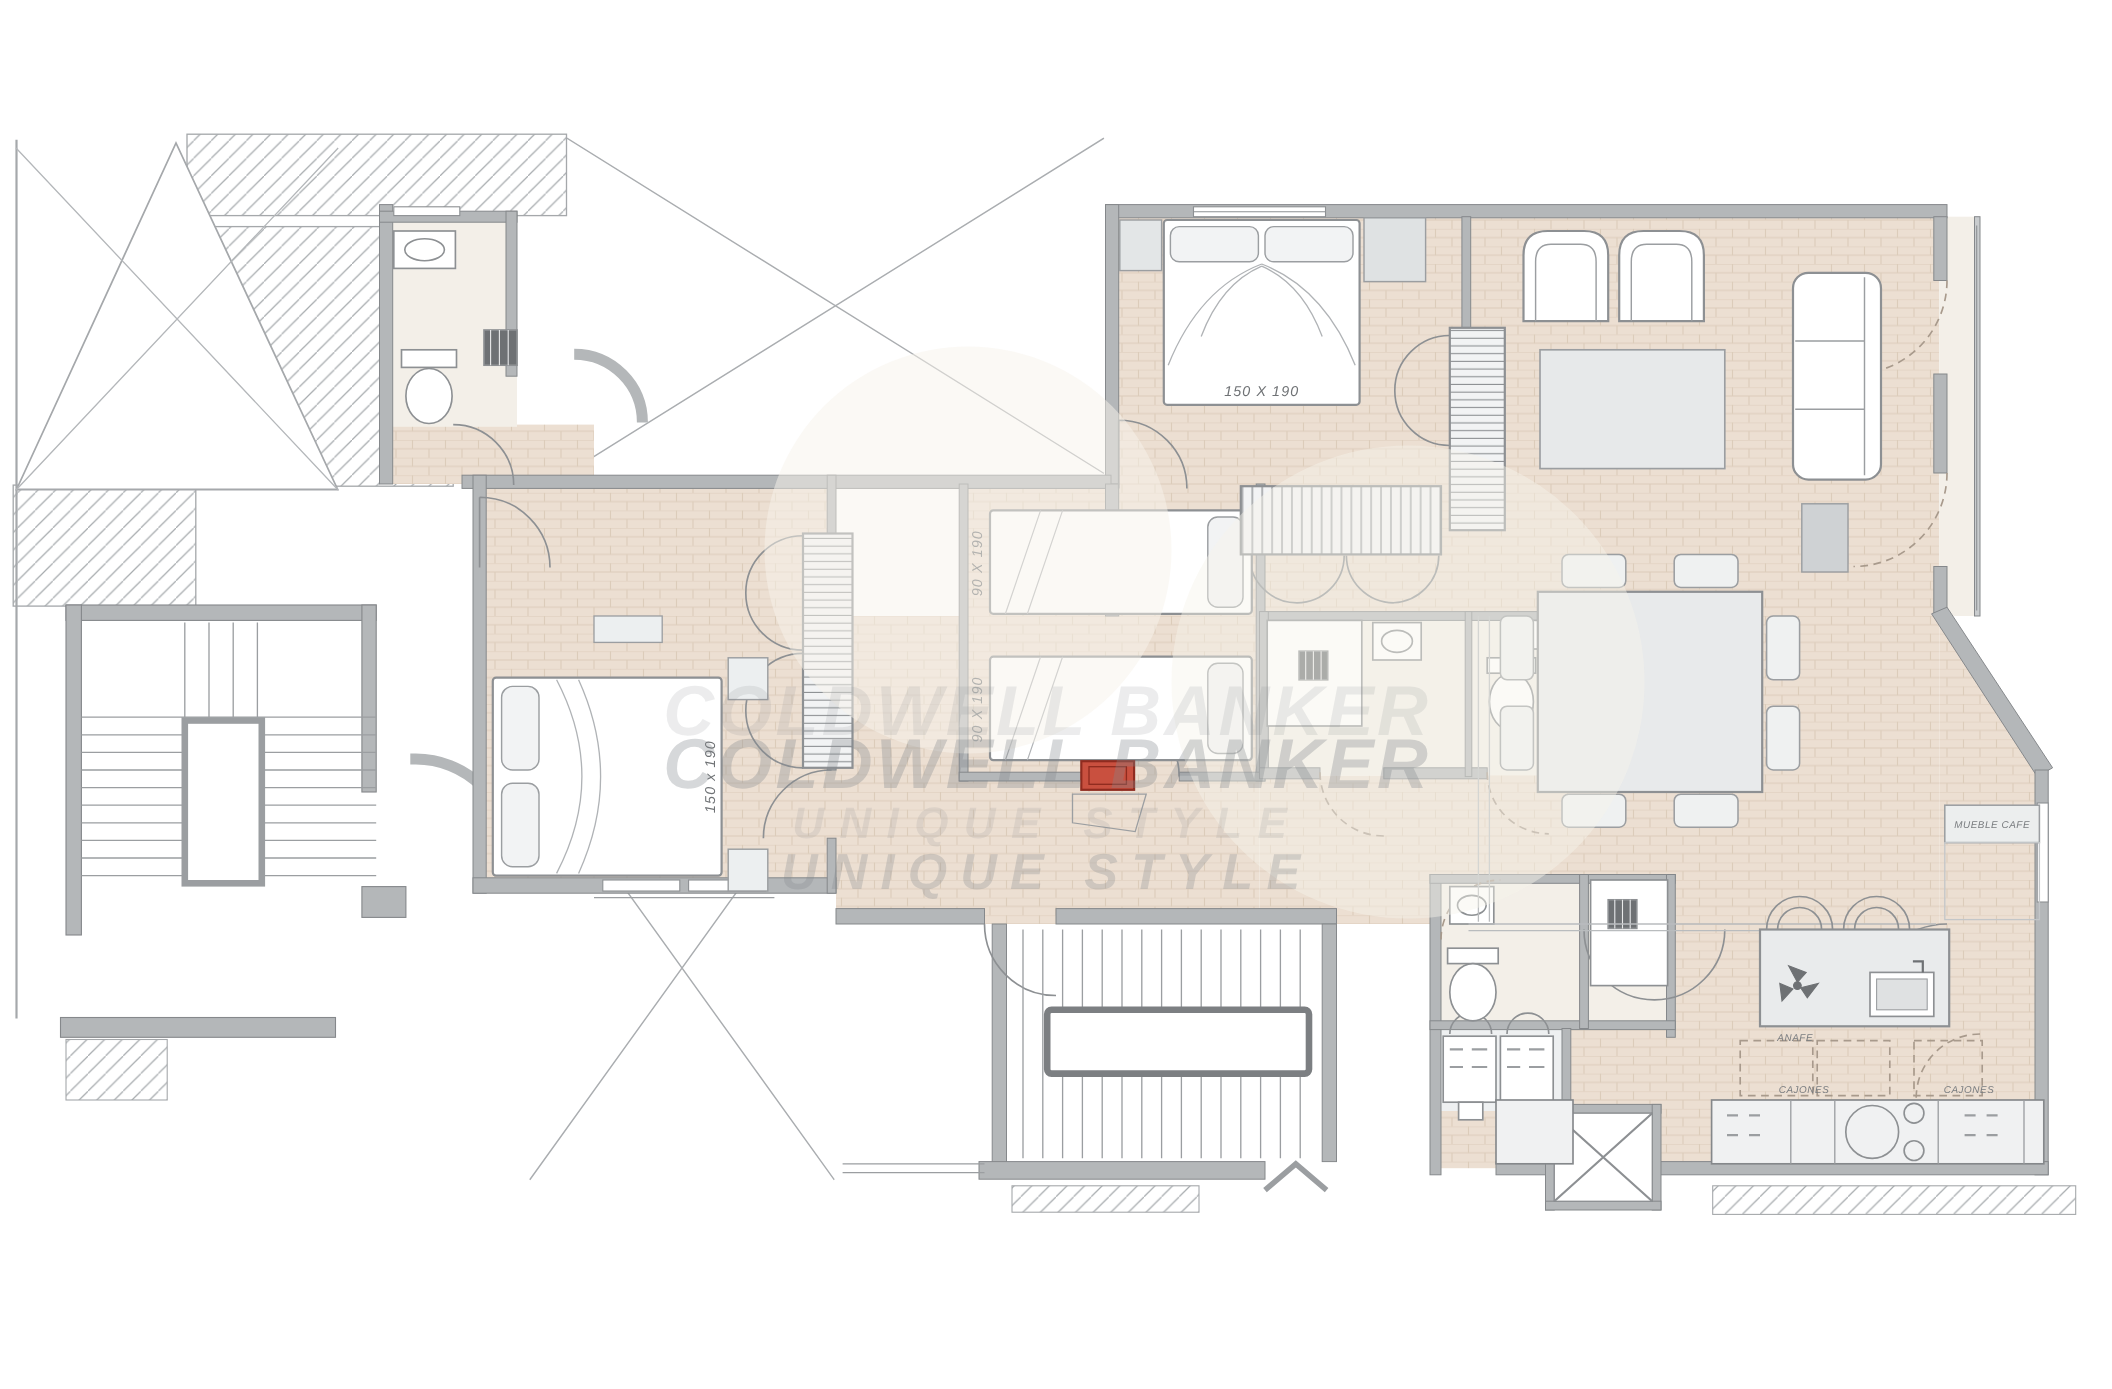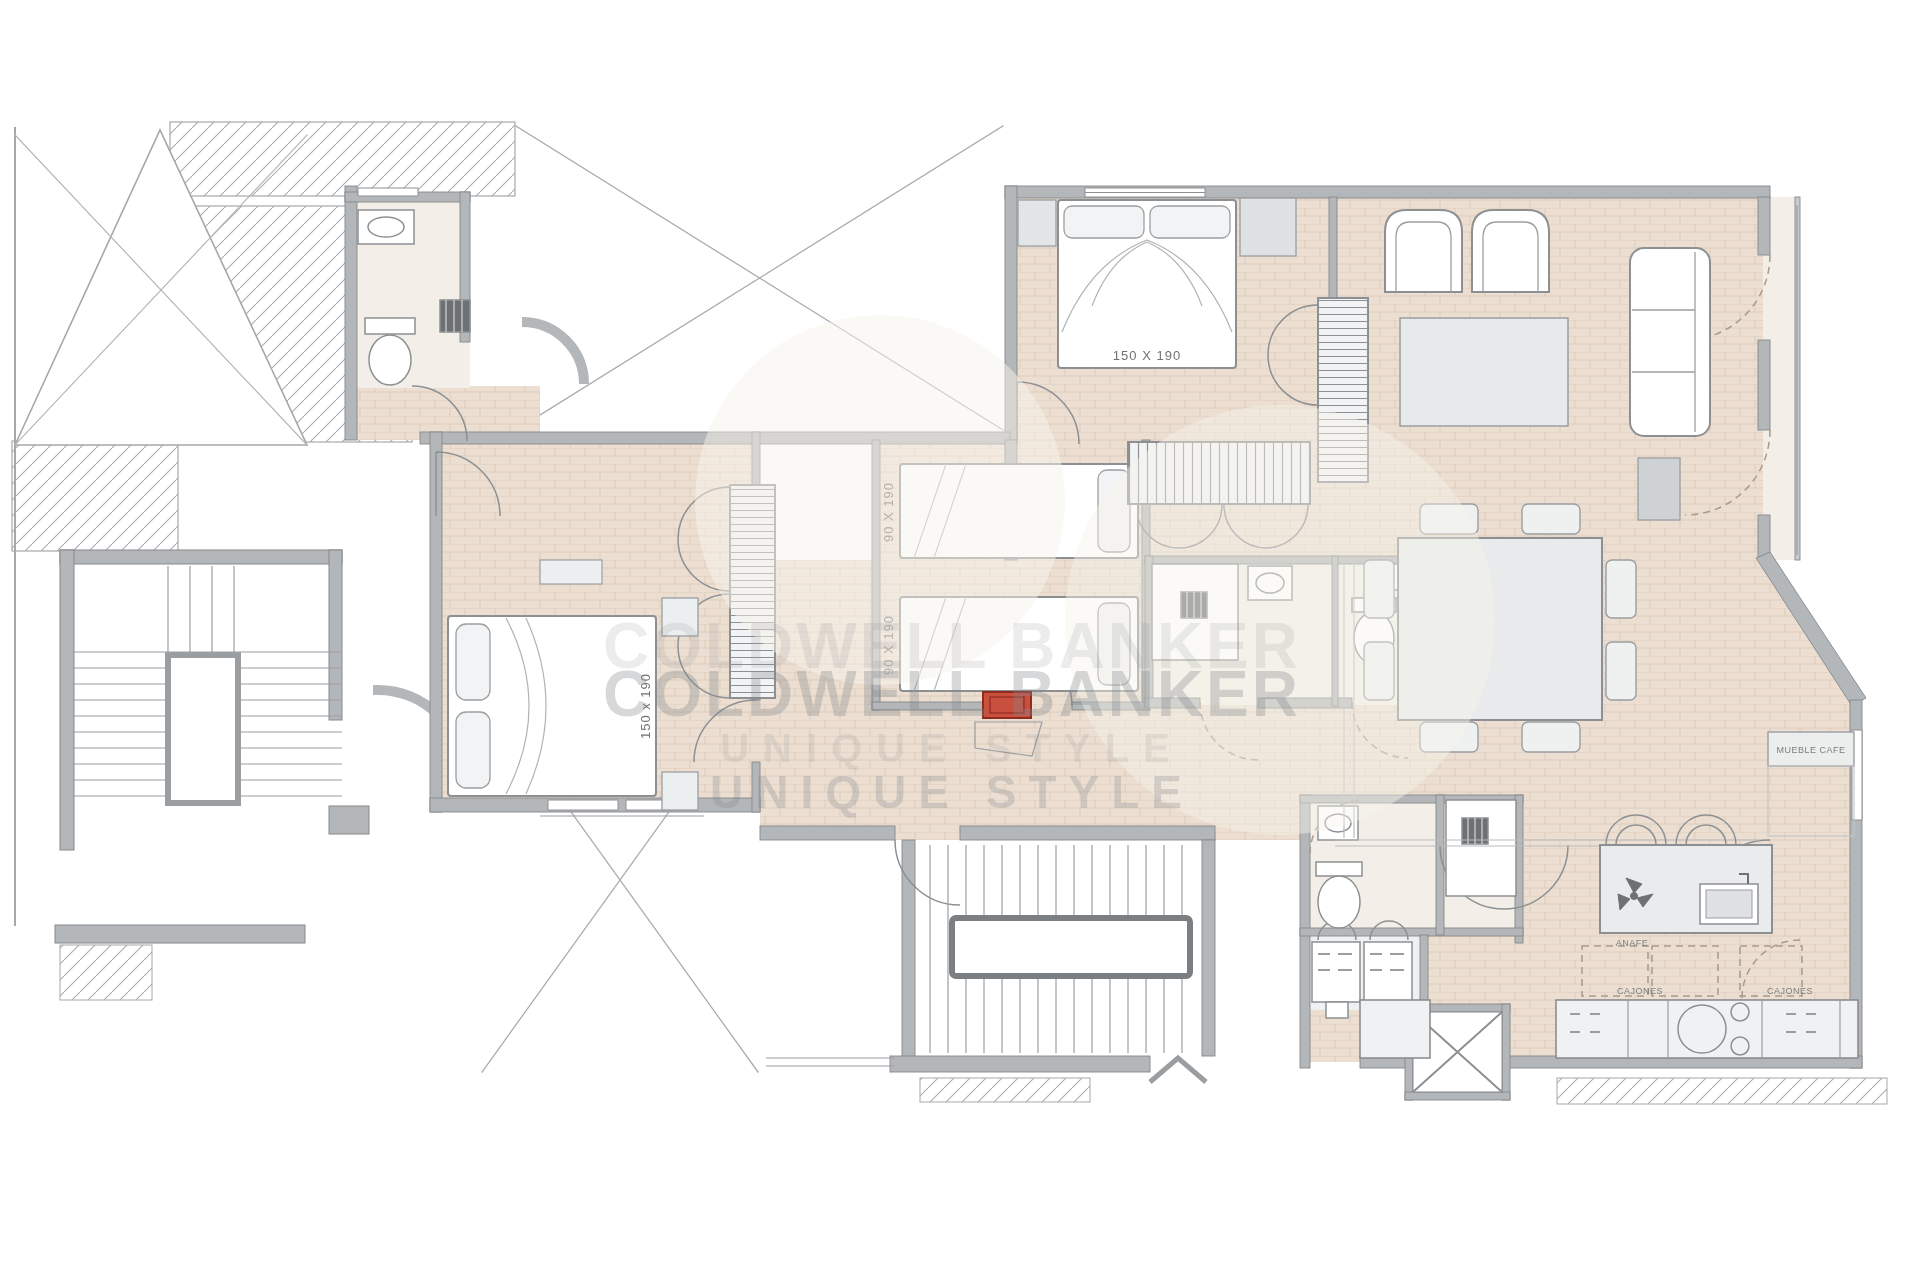--- a/index.html
+++ b/index.html
@@ -1,17 +1,17 @@
 <!DOCTYPE html>
 <html><head>
 <meta charset="utf-8">
 <style>
   html,body{margin:0;padding:0;background:#ffffff;}
   .stage{width:1920px;height:1263px;position:relative;background:#fff;overflow:hidden;
-         font-family:"Liberation Sans", sans-serif;}
+         font-family:"Liberation Sans", sans-serif;font-style:italic;}
   svg text{font-family:"Liberation Sans", sans-serif;}
   .dim-label{fill:#6f7275;font-size:13px;letter-spacing:1px;}
   .tiny-label{fill:#7a7d80;font-size:9px;letter-spacing:.5px;}
   .wm{fill:#83888d;font-weight:bold;}
 </style>
 </head>
 <body>
 
 <div class="stage">
 <svg width="1920" height="1263" viewBox="0 0 1920 1263" xmlns="http://www.w3.org/2000/svg">

